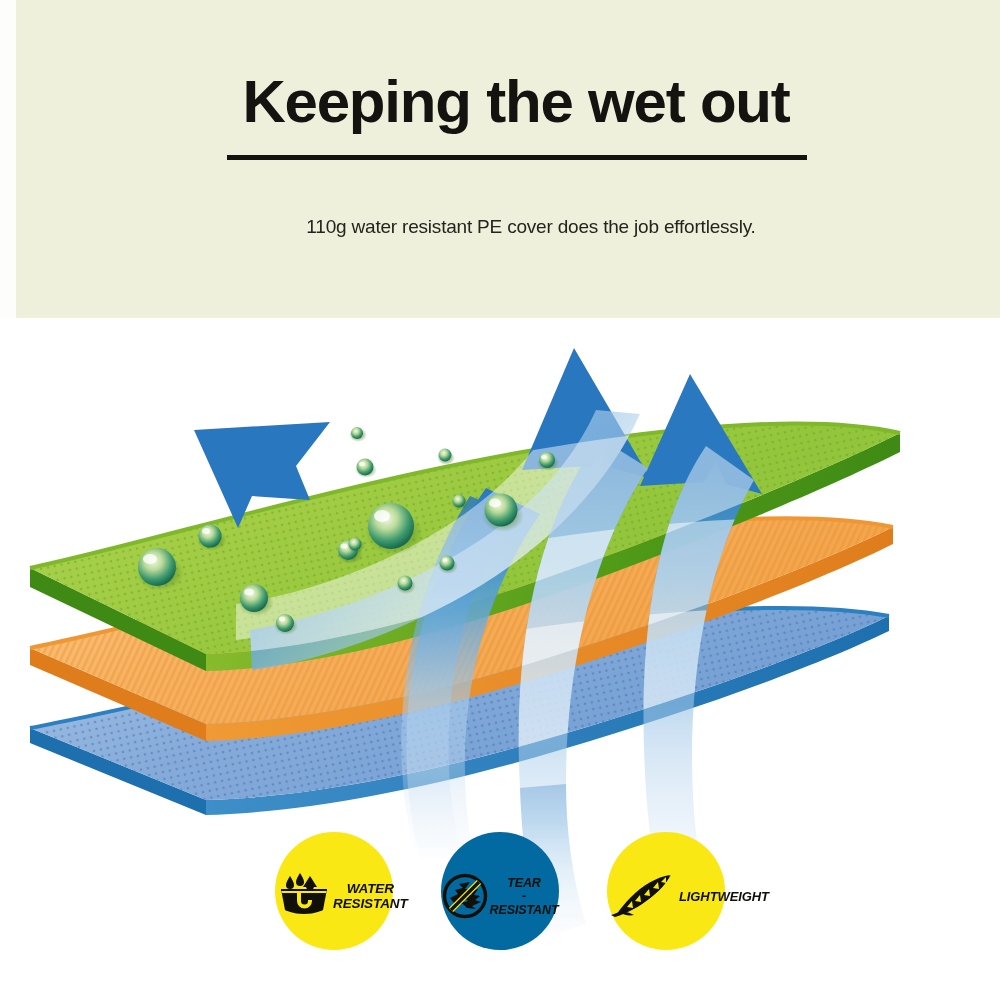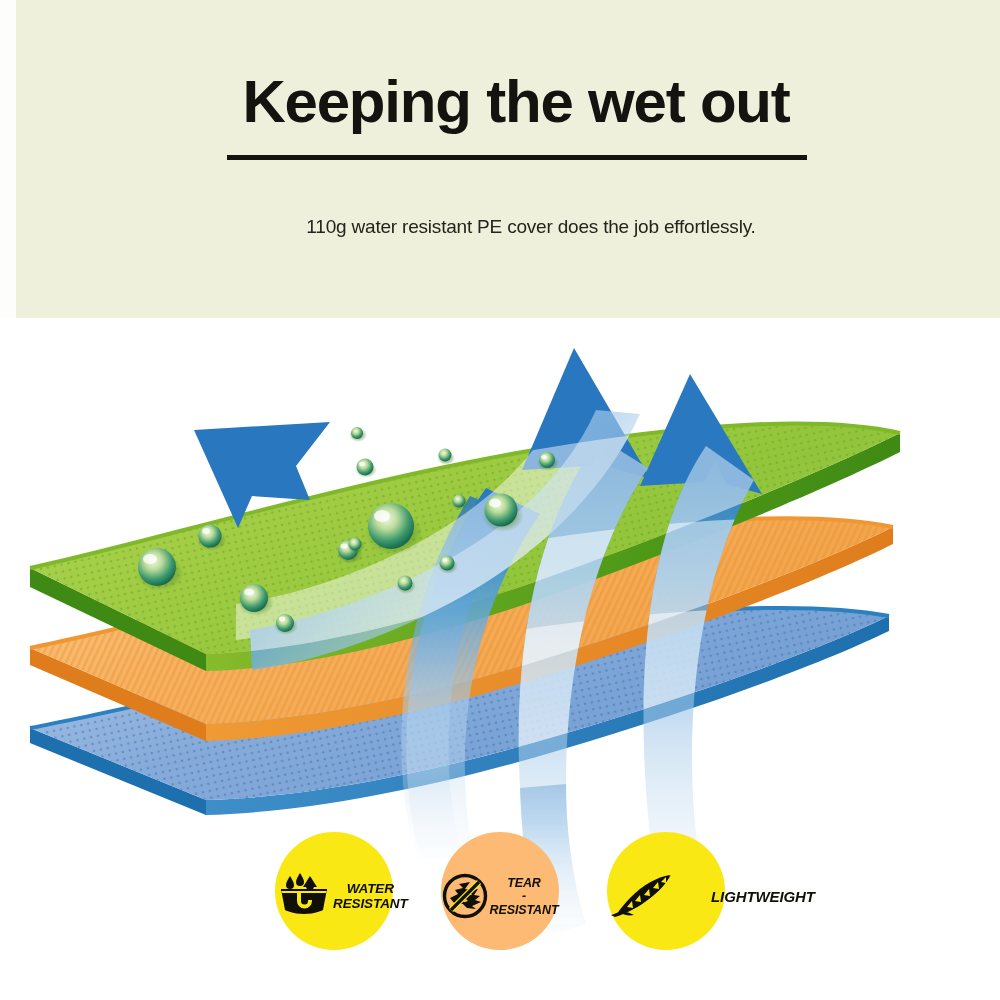--- a/index.html
+++ b/index.html
@@ -131,21 +131,21 @@
     color: #100f08;
     line-height: 1.08;
     letter-spacing: -0.1px;
     white-space: pre-line;
   }
   .badge-label.small {
     font-size: 12.5px;
   }
   .badge--tear .badge-icon { height: 46px; }
   .badge--light .badge-icon { height: 56px; }
-  .badge--light .badge-label { font-size: 15px; margin-left: 32px; }
+  .badge--light .badge-label { font-size: 13px; }
 </style>
 </head>
 <body>
 
 <div id="page">
 
   <div class="header-band" style="background: rgb(239, 240, 220);">
     <div class="title">Keeping the wet out</div>
     <div class="title-rule"></div>
     <div class="description">110g water resistant PE cover does the job effortlessly.</div>
@@ -463,21 +463,21 @@
           <rect x="33" y="12" width="4" height="16" fill="#100f08"></rect>
 
           <path d="M6,17 L52,17 L51,21 L7,21 Z" fill="#f9e814"></path>
           <path d="M6,17 L52,17 L52,19 L6,19 Z" fill="#100f08"></path>
         </svg>
       </div>
       <div class="badge-label">WATER
 RESISTANT</div>
     </div>
 
-    <div class="badge badge--tear" style="background: #fdba74;">
+    <div class="badge badge--tear" style="background: #0369a1;">
       <div class="badge-icon">
         <svg width="48" height="48" viewBox="0 0 48 48" xmlns="http://www.w3.org/2000/svg">
           <circle cx="24" cy="24" r="20.5" fill="none" stroke="#100f08" stroke-width="3.4"></circle>
 
           <path d="M9,26 L17,22 L14,18 L22,16 L18,12 L29,10 L24,17 L30,18 L25,23 L31,23 L22,29 L25,32 L14,32 Z" fill="#100f08"></path>
           <path d="M26,36 L21,31 L27,29 L23,25 L31,23 L27,19 L37,17 L33,23 L39,24 L34,28 L40,30 L31,34 L35,37 Z" fill="#100f08"></path>
 
           <line x1="10" y1="38" x2="38" y2="10" stroke="#f9e814" stroke-width="6"></line>
           <line x1="10" y1="38" x2="38" y2="10" stroke="#100f08" stroke-width="3.2"></line>
         </svg>

